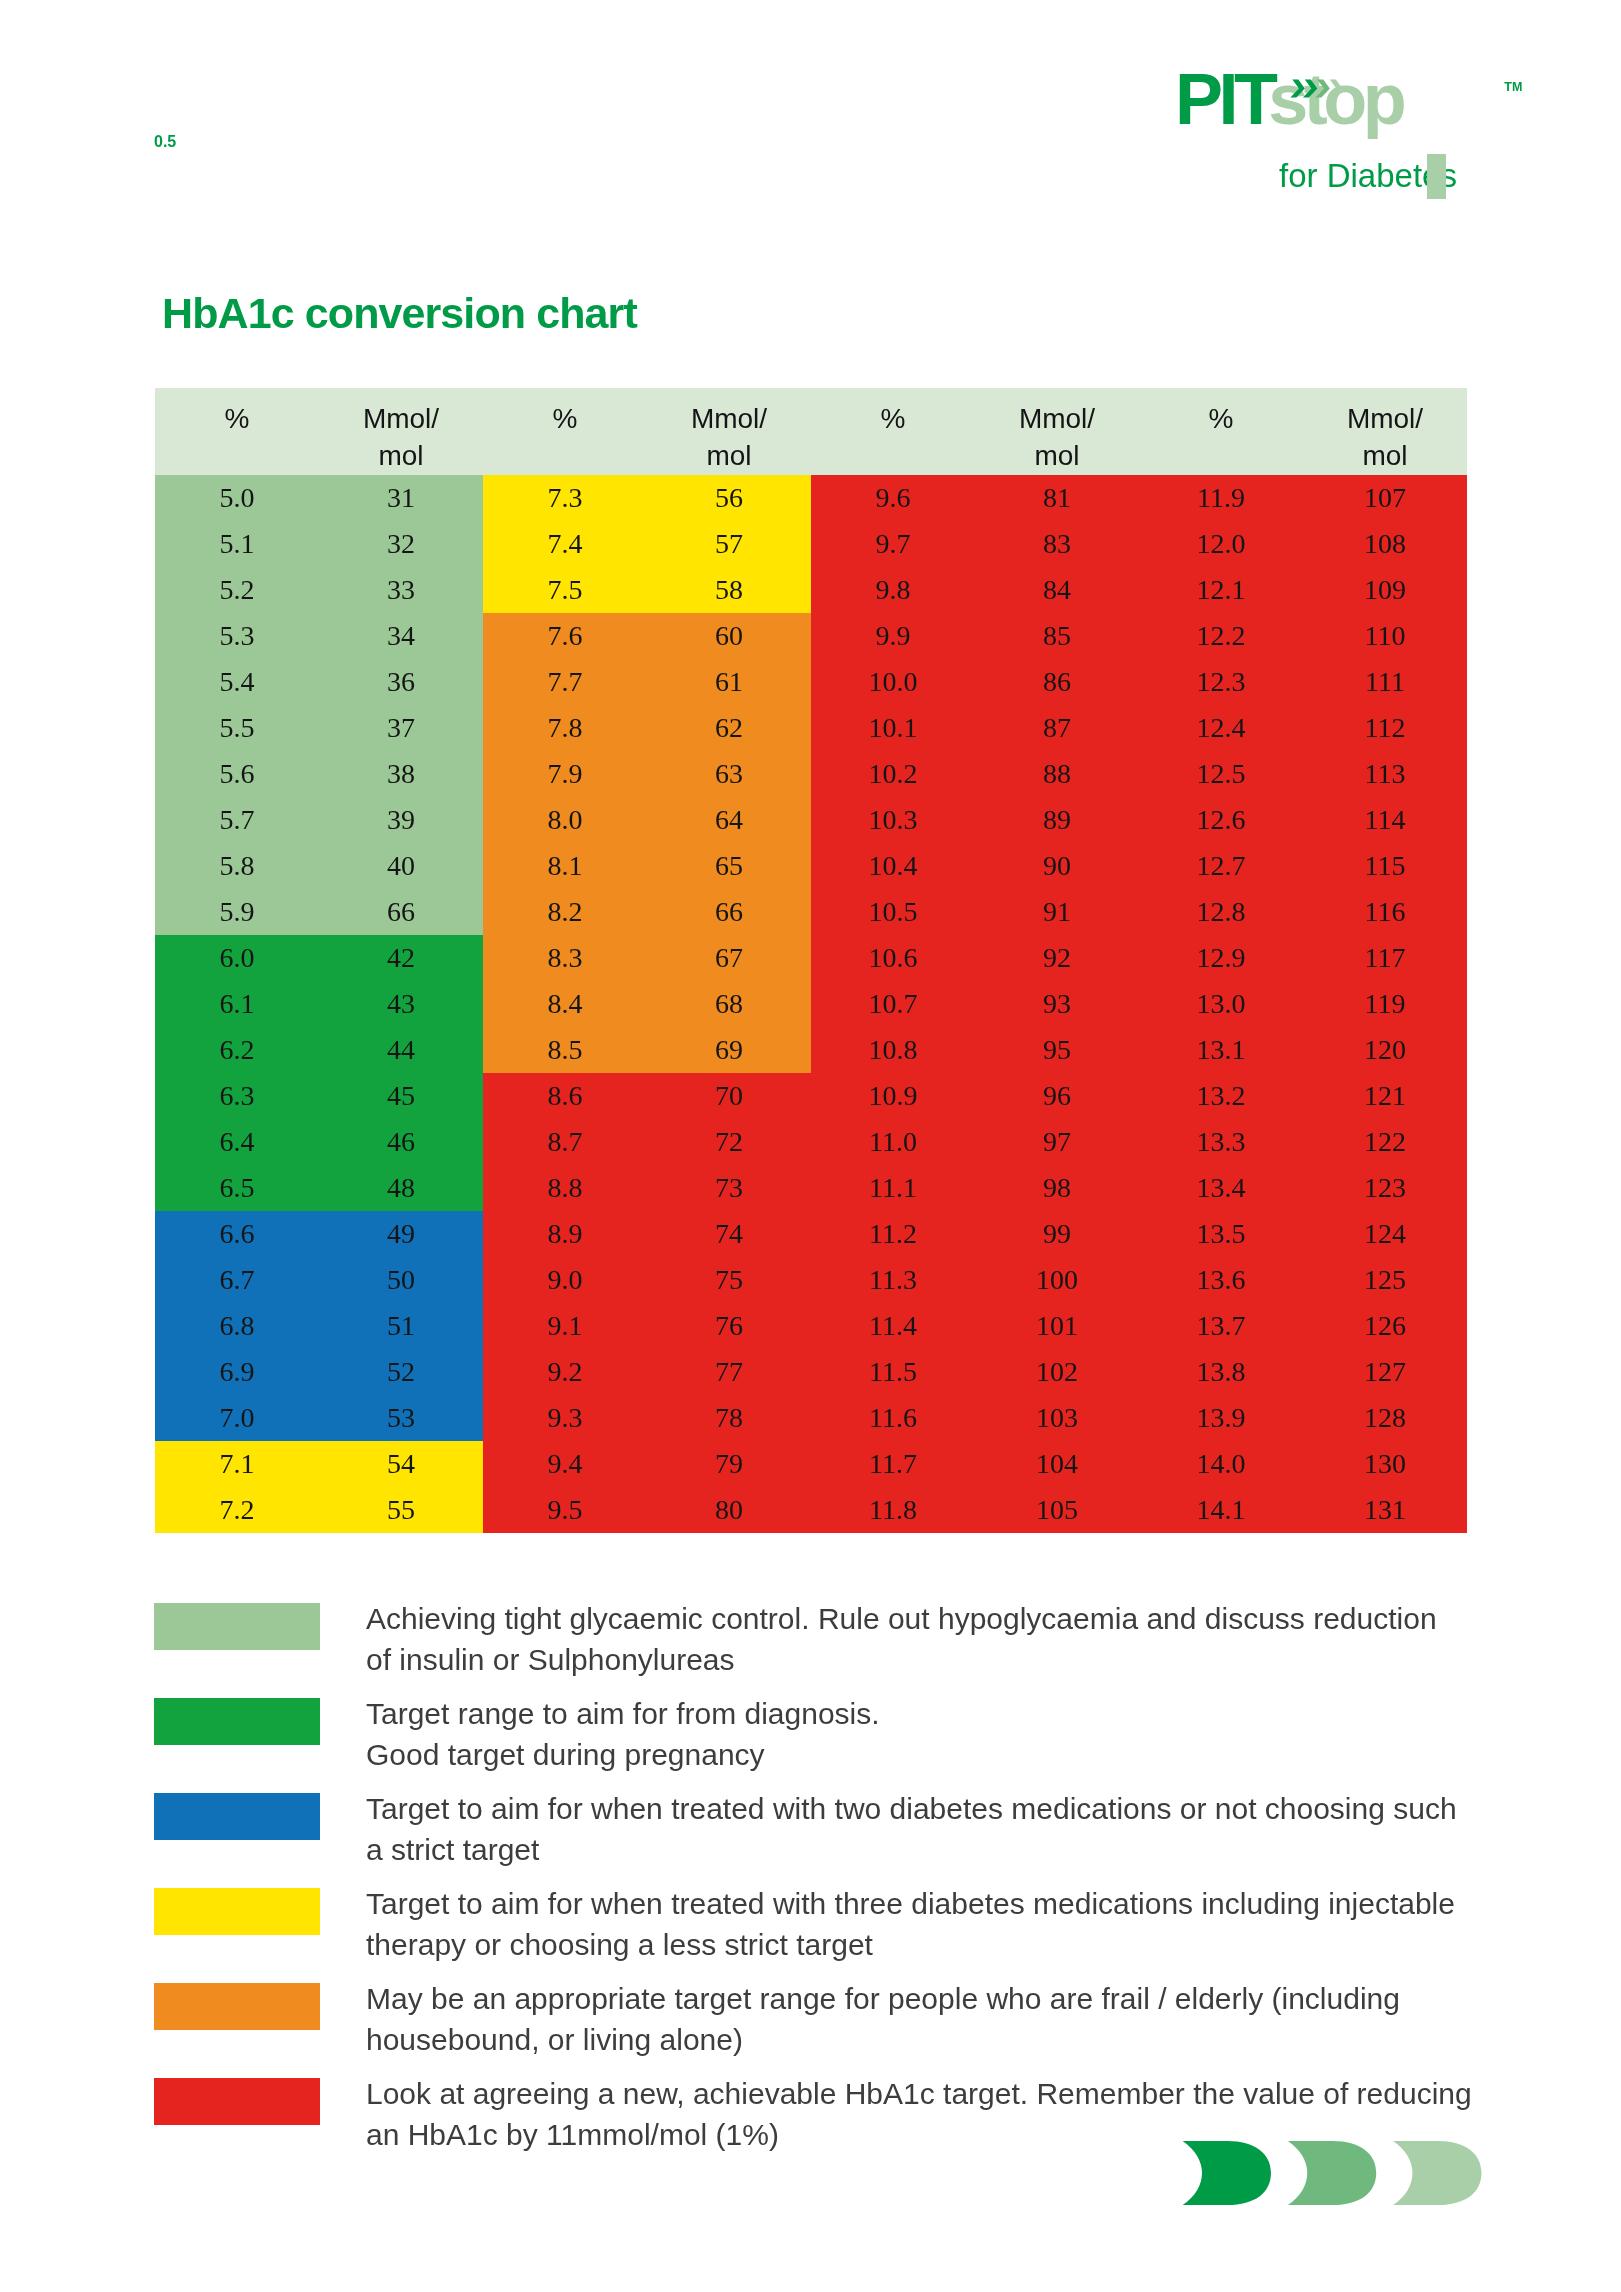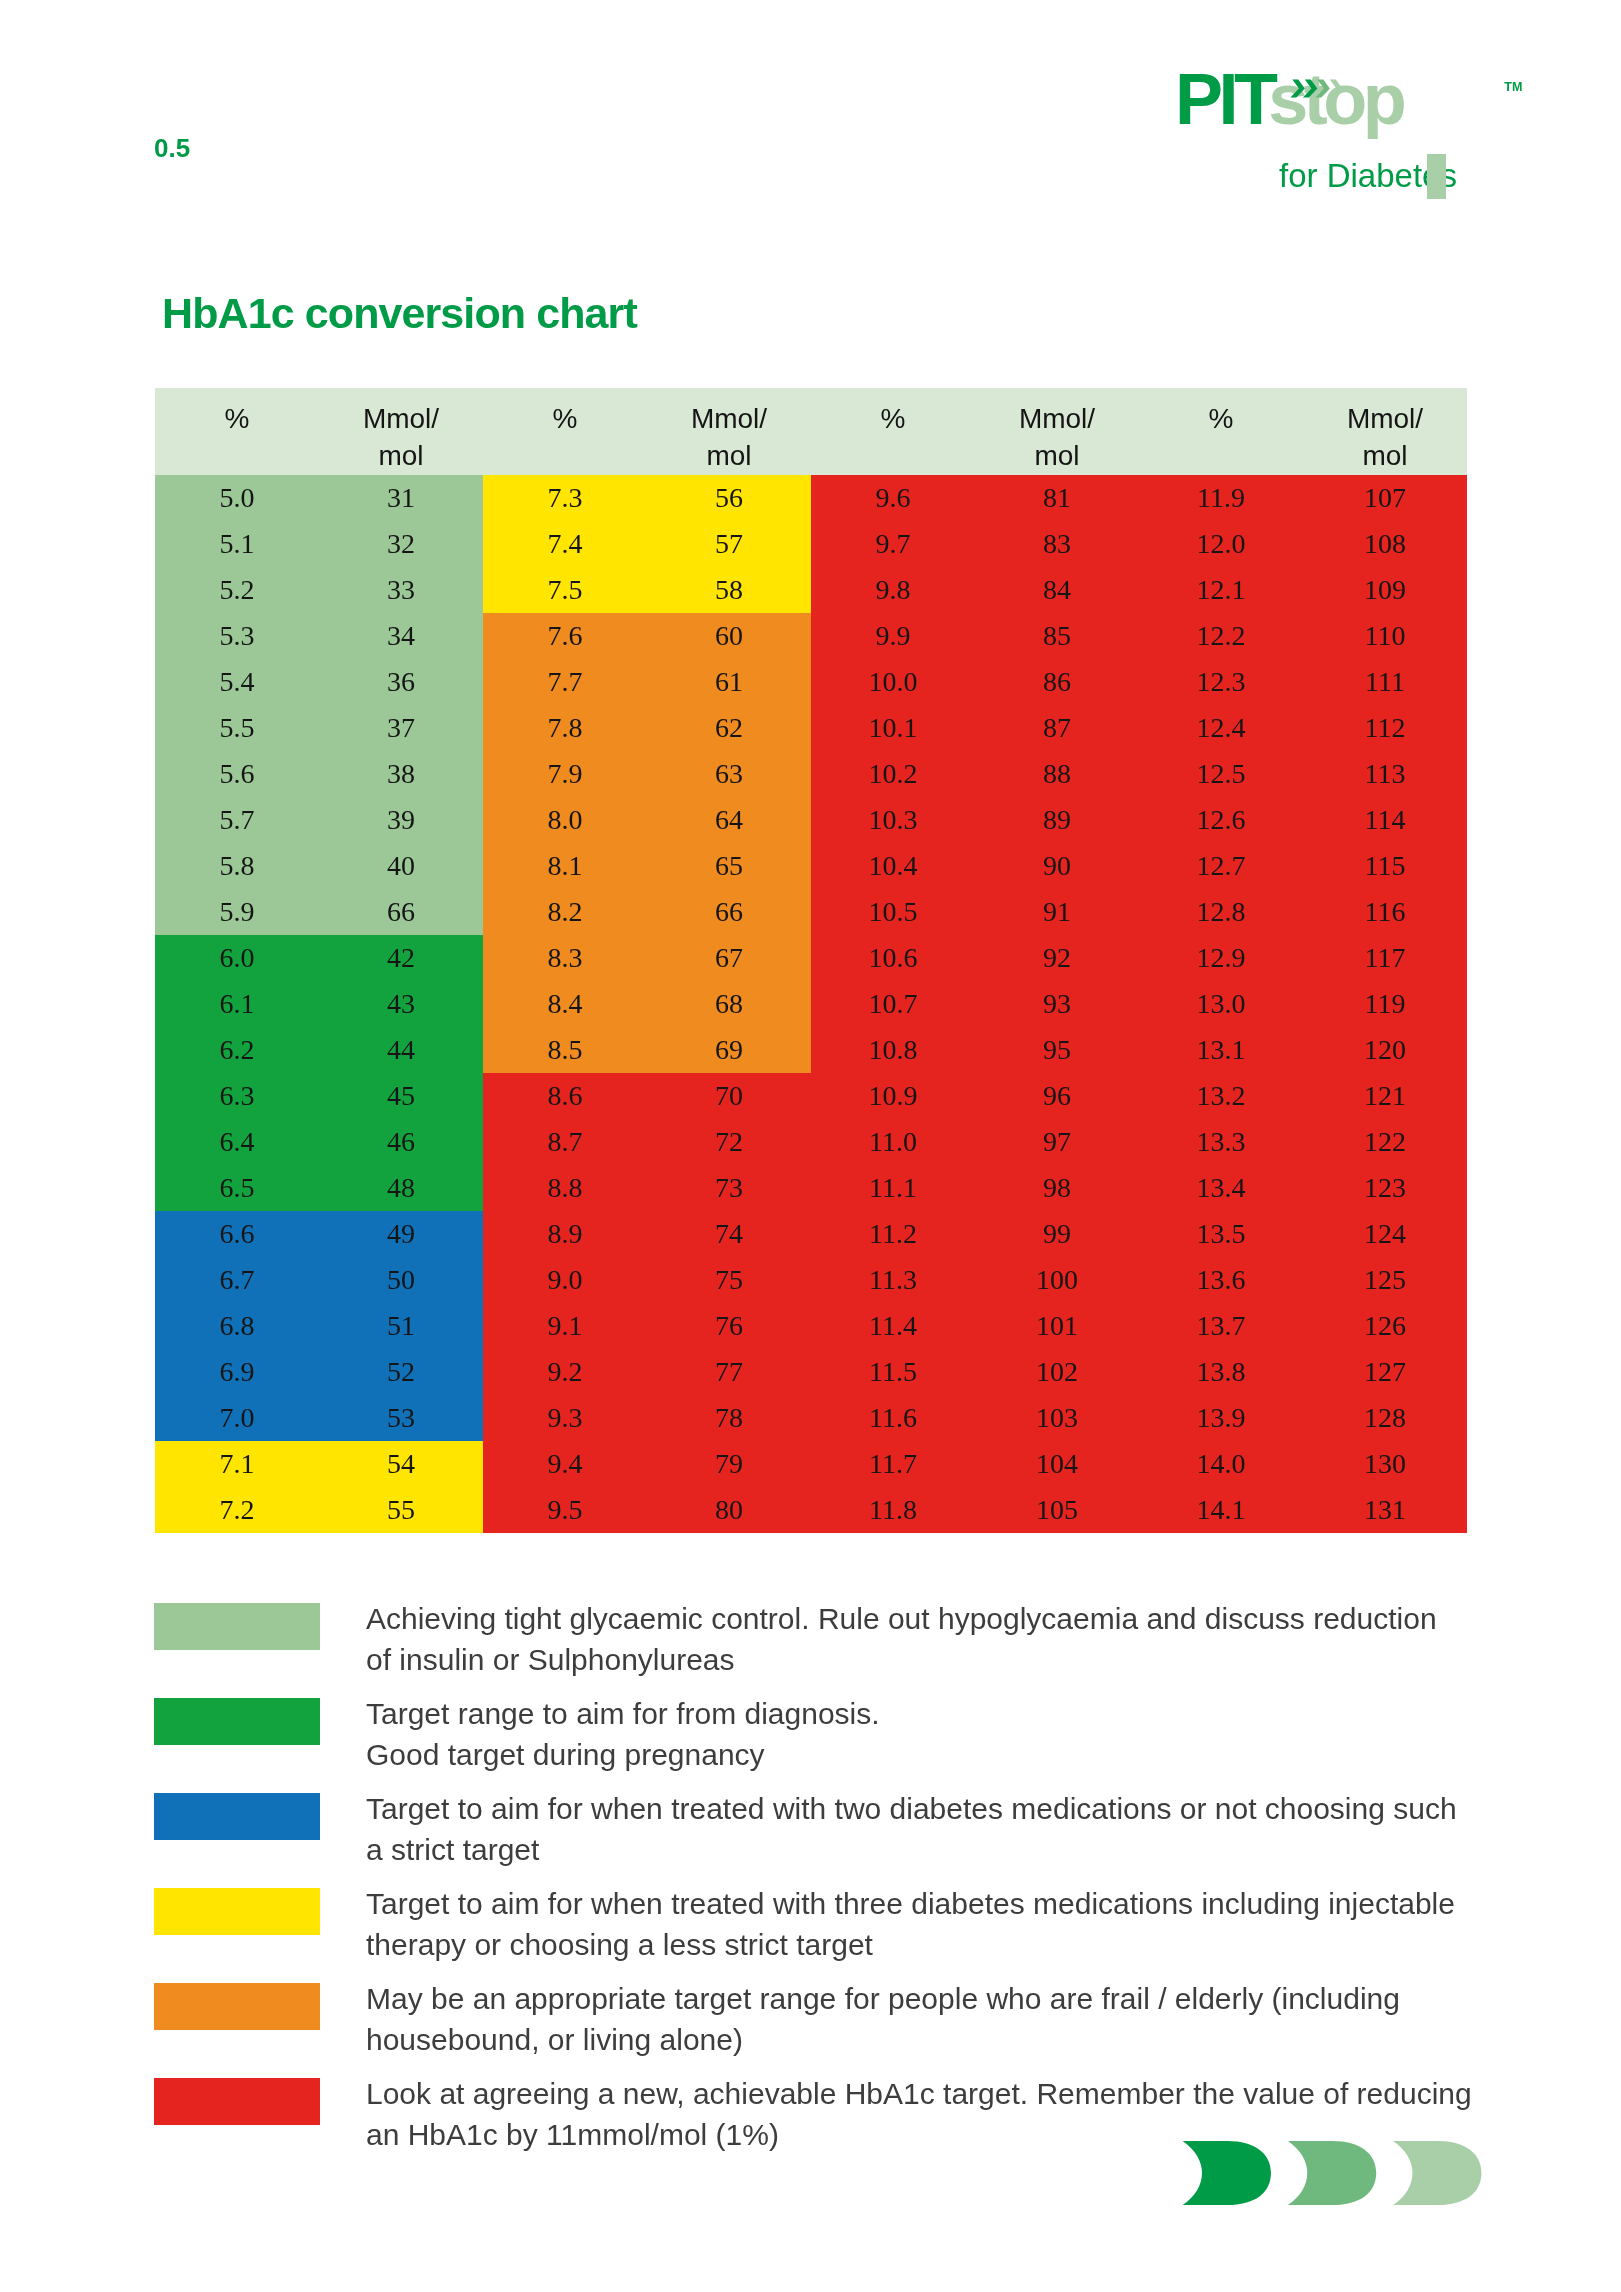--- a/index.html
+++ b/index.html
@@ -2,21 +2,21 @@
 <html style="--c-brand: #009b47; --c-brandmid: #6fb97f; --c-brandlight: #a9cfa9; --c-headerbg: #d9e8d5; --c-lg: #9cc897; --c-dg: #13a33e; --c-bl: #1071b8; --c-ye: #ffe500; --c-or: #ef8b1f; --c-re: #e52420; --c-text: #151515; --c-legendtext: #3d3d3d;font-size:14.3px"><head>
 <meta charset="utf-8">
 <style>
   html,body{margin:0;padding:0;}
   body{
     width:1621px;height:2293px;position:relative;background:#ffffff;
     font-family:"Liberation Sans", sans-serif;overflow:hidden;
     color:var(--c-text);
   }
   .version{
-    position:absolute;left:154px;top:133px;font-size:26px;font-weight:bold;
+    position:absolute;left:154px;top:133px;font-size:16px;font-weight:bold;
     color:var(--c-brand);
   }
   
   .logo{position:absolute;left:1175px;top:75px;width:351px;height:161px;}
   .logo-text{position:absolute;left:0;top:-12.5px;font-size:72px;font-weight:bold;
     letter-spacing:-4.5px;line-height:1;white-space:nowrap;}
   .logo-pit{color:var(--c-brand);}
   .logo-stop{color:var(--c-brandlight);}
   .logo-chevrons{position:absolute;left:115px;top:1.8px;white-space:nowrap;
     font-size:22.4px;font-weight:bold;letter-spacing:-6.3px;

